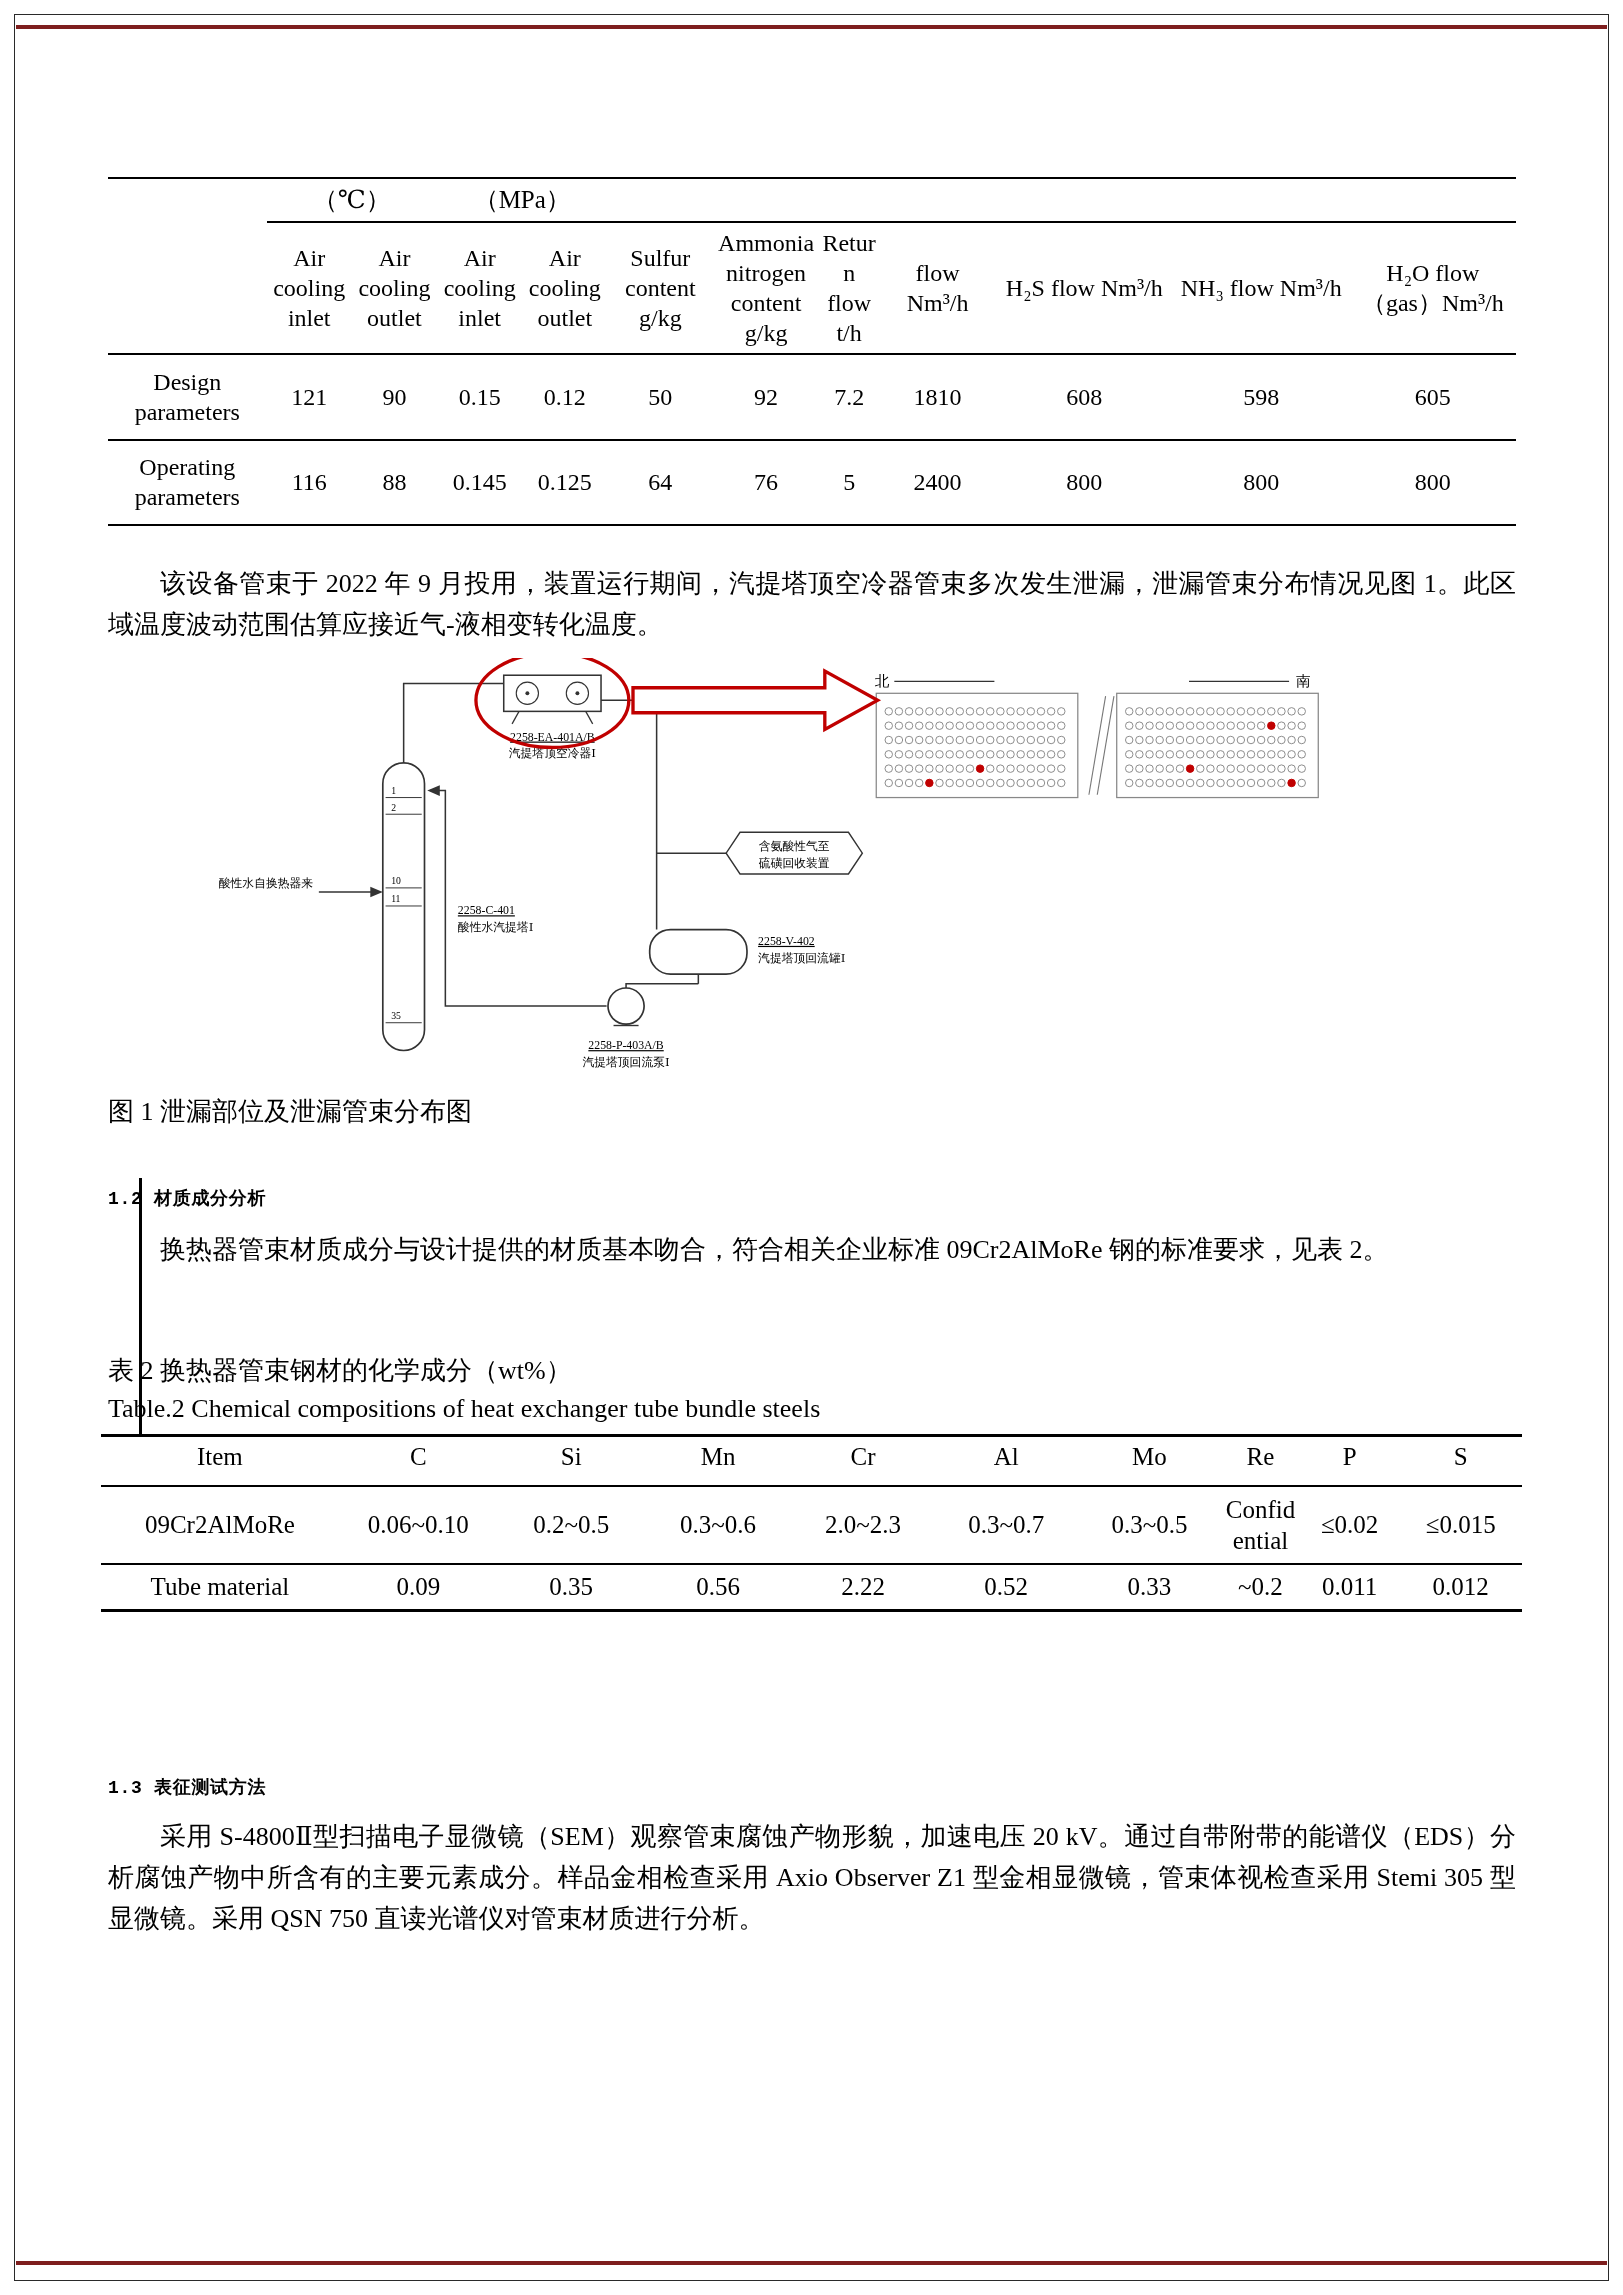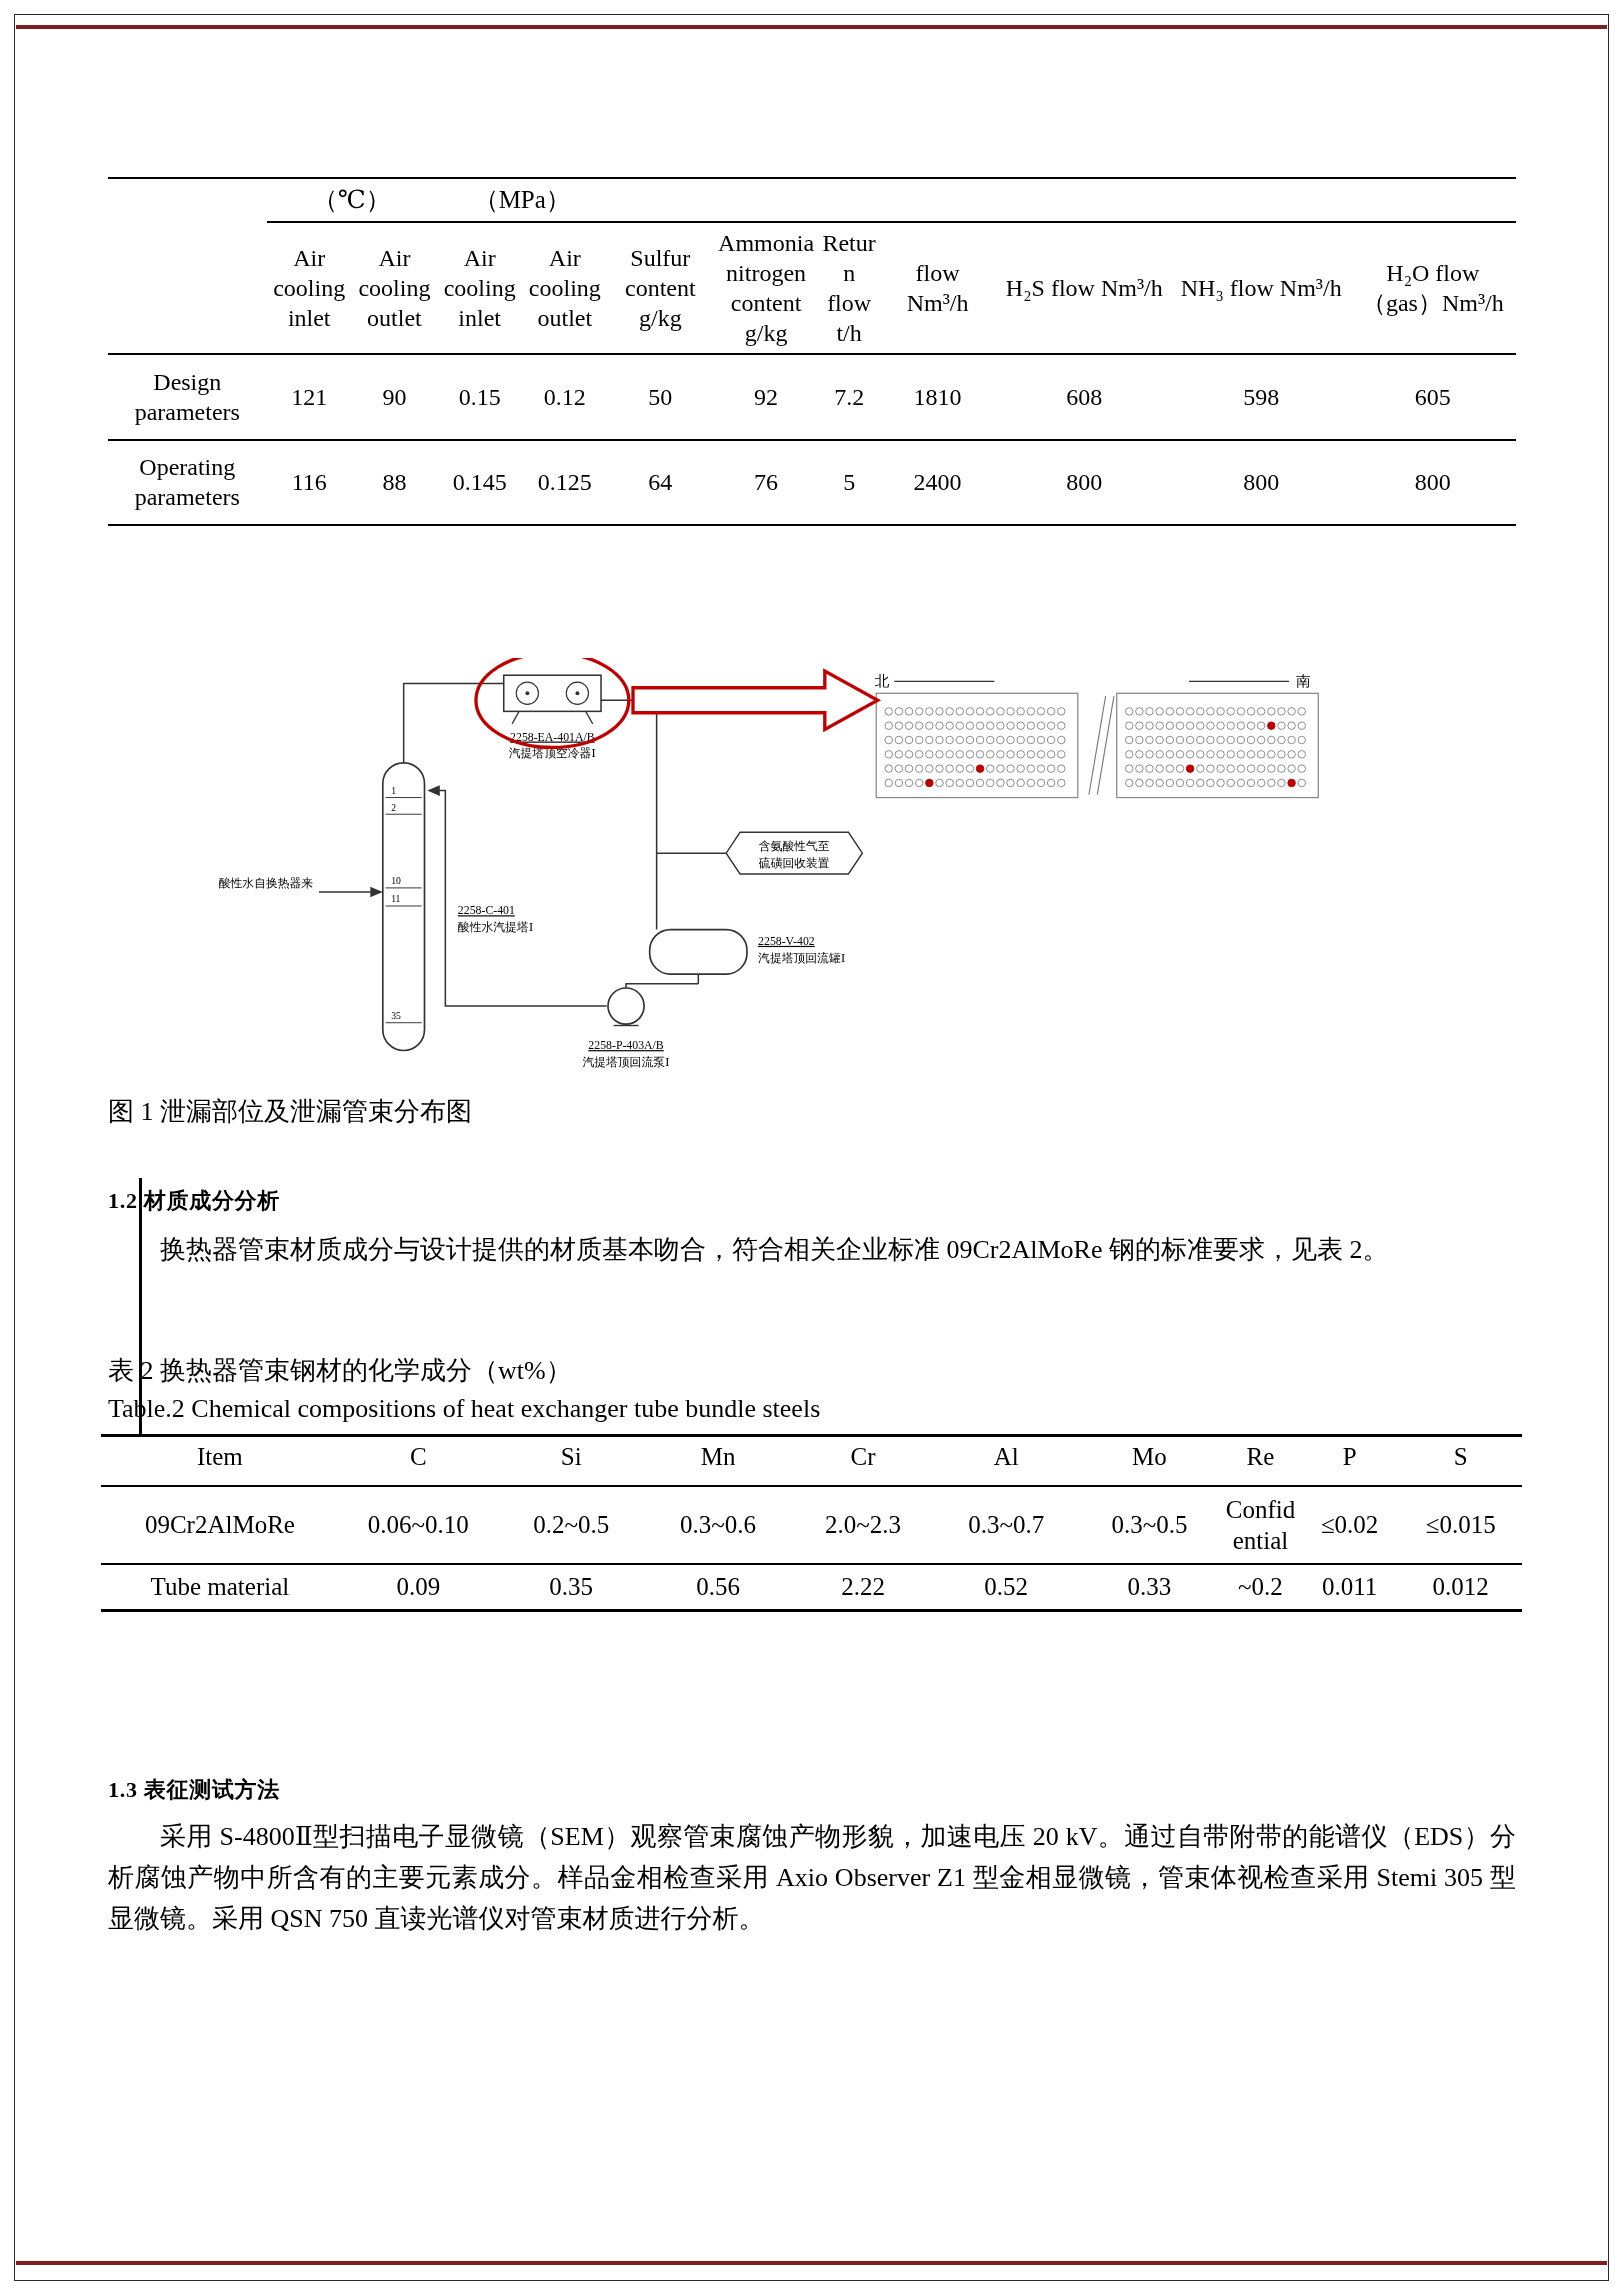--- a/index.html
+++ b/index.html
@@ -6,21 +6,21 @@
   .page{position:relative;width:1623px;height:2295px;background:#fff;
         font-family:"Liberation Serif","DejaVu Serif",serif;color:#000;overflow:hidden;}
   .page-border{position:absolute;left:14.4px;top:14.4px;right:14.4px;bottom:14.4px;border:1.3px solid #2a2a2a;}
   .rule{position:absolute;left:16.4px;right:16.4px;height:3.9px;background:#7e1e1e;}
   .rule-top{top:25px;}
   .rule-bottom{top:2261px;}
   .changebar{position:absolute;left:139px;top:1178px;width:2.6px;height:258px;background:#000;}
 
   .block{position:absolute;left:108px;width:1408px;}
   p.body{font-size:26px;line-height:1.58;text-align:justify;text-indent:2em;margin:0;}
-  h2.sec{font-size:22px;font-weight:bold;margin:0;letter-spacing:0.7px;}
+  h2.sec{font-size:18px;font-weight:bold;margin:0;letter-spacing:0.7px;font-family:Liberation Mono, monospace;}
   .caption{position:absolute;left:108px;width:1408px;text-align:left;font-size:26px;}
 
   table{border-collapse:collapse;width:100%;table-layout:fixed;}
   th,td{font-weight:normal;text-align:center;vertical-align:middle;overflow-wrap:break-word;}
 
   #table1 table{font-size:24px;border-top:2.6px solid #000;border-bottom:2.6px solid #000;}
   #table1 th,#table1 td{padding:5.2px 2.6px;line-height:1.25;}
   #table1 .unit-cell{border-bottom:2px solid #000;font-size:25px;}
   #table1 .head-row th{border-bottom:2px solid #000;}
   #table1 tbody tr.sep th,#table1 tbody tr.sep td{border-bottom:2px solid #000;}
@@ -108,20 +108,23 @@
           <td>5</td>
           <td>2400</td>
           <td>800</td>
           <td>800</td>
           <td>800</td>
         </tr>
       </tbody>
     </table>
   </div>
 
+  <div class="block" style="top:563px;">
+    <p class="body">该设备管束于 2022 年 9 月投用，装置运行期间，汽提塔顶空冷器管束多次发生泄漏，泄漏管束分布情况见图 1。此区域温度波动范围估算应接近气-液相变转化温度。</p>
+  </div>
 
   <div class="block" style="top:658px;left:216px;width:1178px;">
     <svg viewBox="0 0 800 310" width="1112" height="432">
 
       <g stroke="#333" stroke-width="1.1" fill="none">
         <polyline points="135,75 135,18 207,18"></polyline>
         <polyline points="277,30 317,30 317,195"></polyline>
         <polyline points="317,140 367,140"></polyline>
         <line x1="347" y1="227" x2="347" y2="234"></line>
         <polyline points="347,234 295,234 295,237"></polyline>

